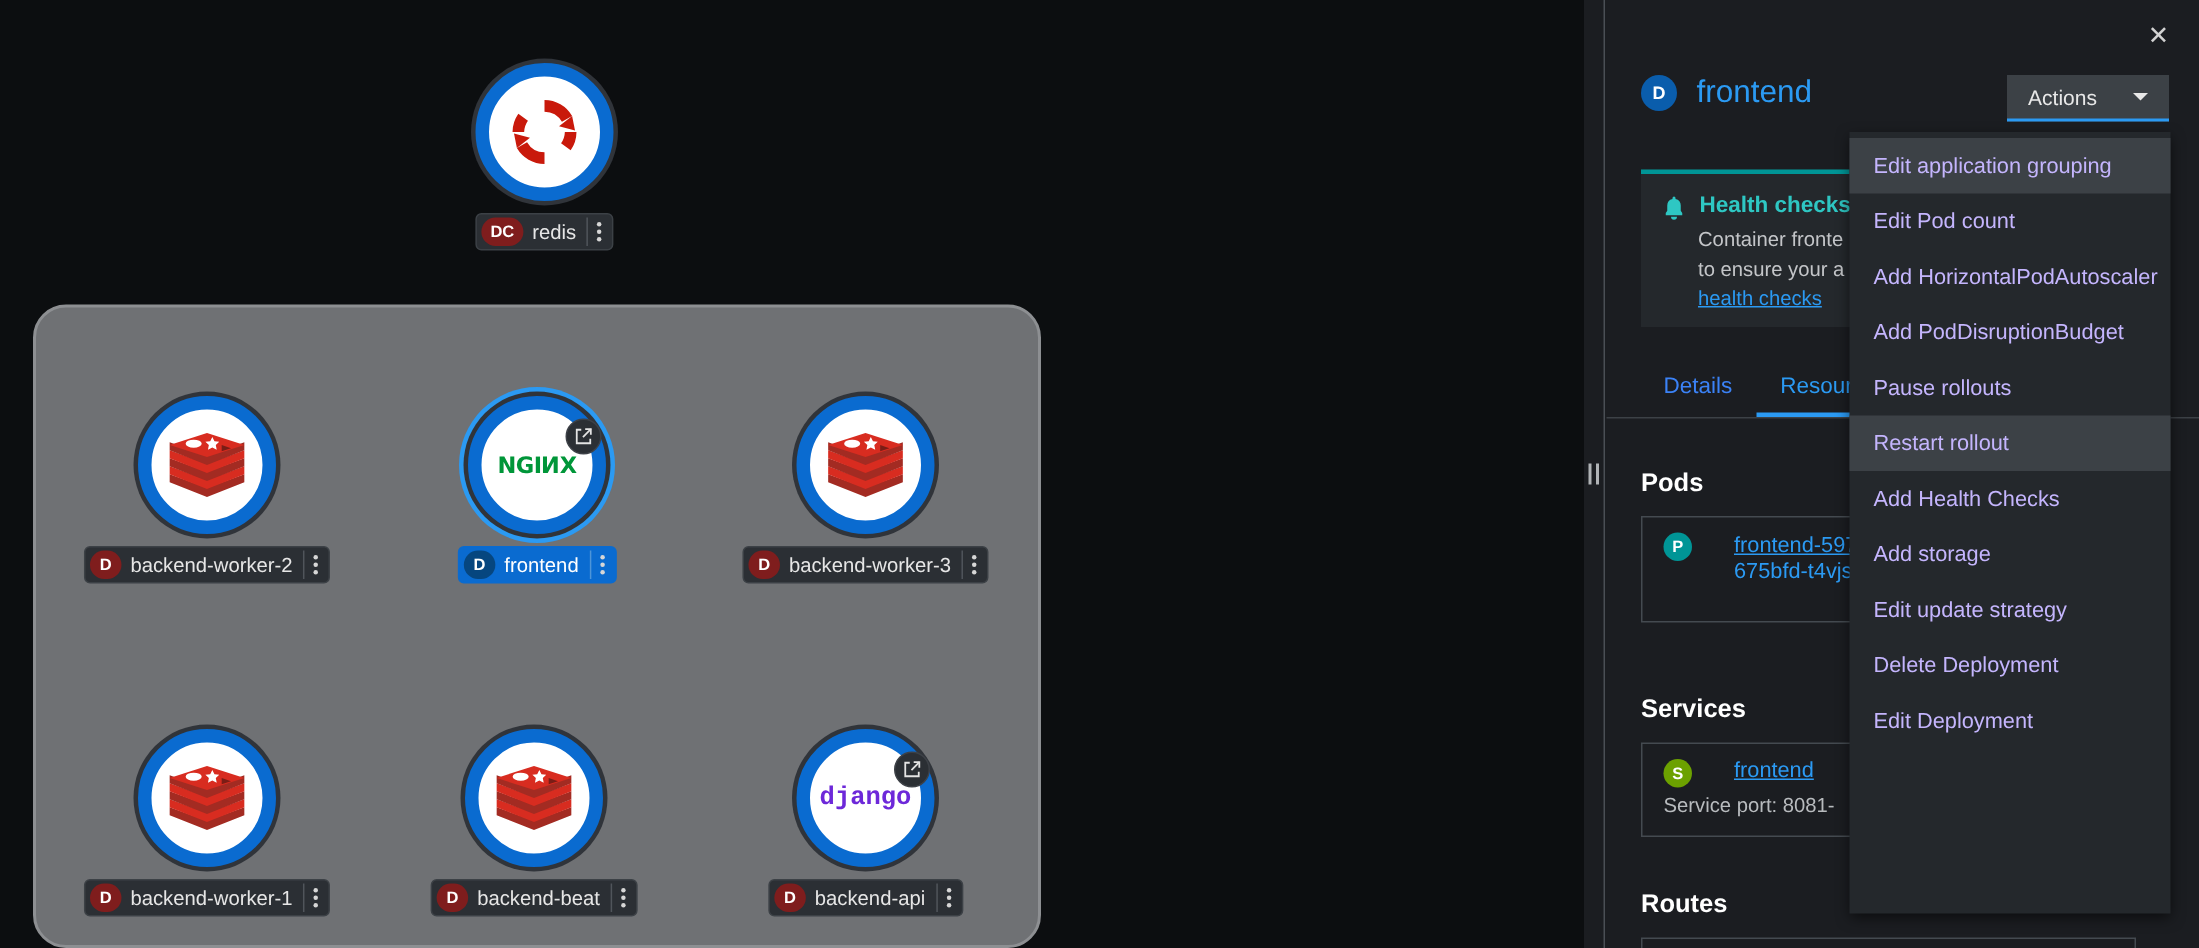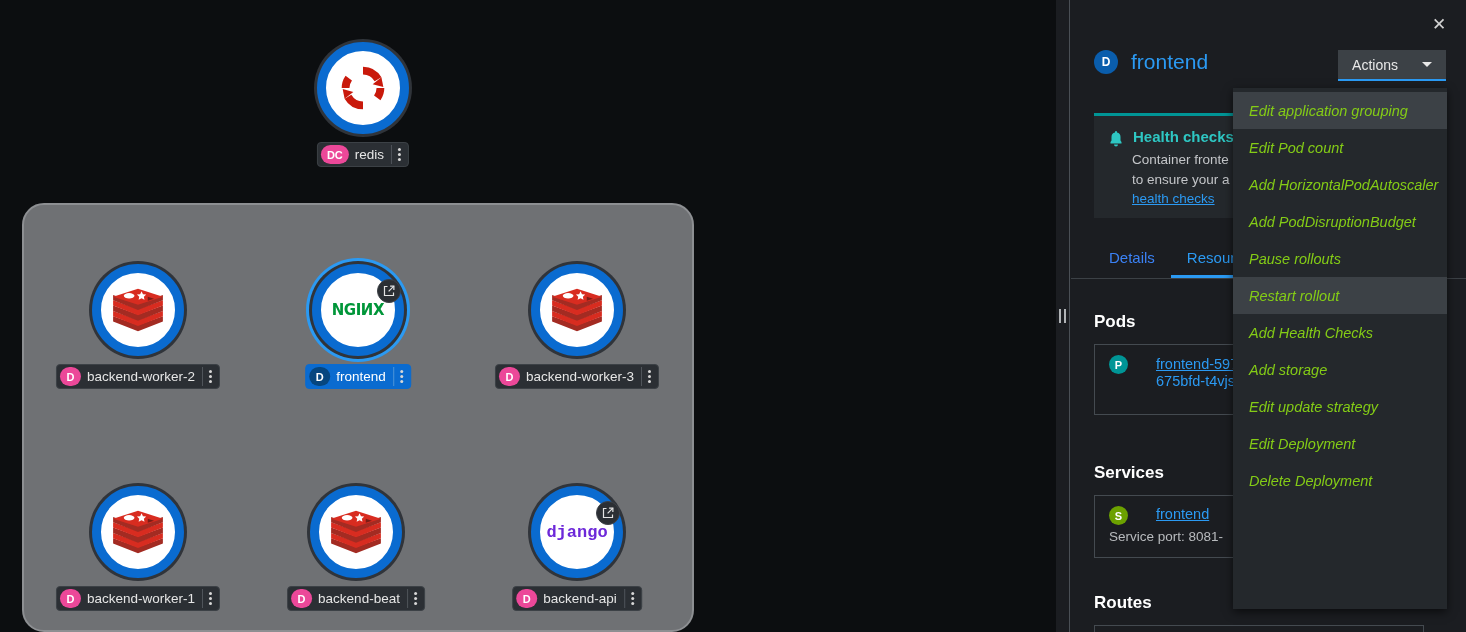--- a/index.html
+++ b/index.html
@@ -47,21 +47,21 @@
     background: #2b2f34;
     border: 1px solid #3c4146;
     border-radius: 4px;
     height: 25px;
     padding: 0 2px 0 3px;
     white-space: nowrap;
   }
   .node.selected .node-label { background: #0a6bd0; border-color: #0a6bd0; }
   .badge-pill {
     display: inline-flex; align-items: center; justify-content: center;
-    background: #ec4899; color: #fff;
+    background: #7f1d1d; color: #fff;
     font-size: 11px; font-weight: bold;
     border-radius: 10px;
     height: 19px; min-width: 21px; padding: 0 6px;
     margin-right: 6px;
   }
   .node.selected .badge-pill { background: #06467f; }
   .node-name { color: #e6e6e6; font-size: 13.5px; padding-right: 7px; }
   .node.selected .node-name { color: #ffffff; }
   .kebab {
     border-left: 1px solid #50555b;
@@ -170,22 +170,22 @@
   .dropdown {
     position: absolute; left: 1233px; top: 88px;
     width: 214px; height: 521px;
     background: #24282c;
     box-shadow: 0 3px 9px rgba(0,0,0,.6);
     z-index: 40;
     padding: 4px 0;
   }
   .menu-item {
     height: 37px; display: flex; align-items: center;
-    padding: 15px 16px; color: #84cc16; font-size: 14.5px;
-    cursor: pointer; white-space: nowrap; font-style: italic;
+    padding: 15px 16px; color: #c4b5fd; font-size: 14.5px;
+    cursor: pointer; white-space: nowrap;
   }
   .menu-item.highlight { background: #3c4146; }
 </style>
 </head>
 <body>
 
 <div id="app">
 
   <div id="topology">
 
@@ -465,17 +465,17 @@
   <div class="dropdown">
     <div class="menu-item highlight">Edit application grouping</div>
     <div class="menu-item">Edit Pod count</div>
     <div class="menu-item">Add HorizontalPodAutoscaler</div>
     <div class="menu-item">Add PodDisruptionBudget</div>
     <div class="menu-item">Pause rollouts</div>
     <div class="menu-item highlight">Restart rollout</div>
     <div class="menu-item">Add Health Checks</div>
     <div class="menu-item">Add storage</div>
     <div class="menu-item">Edit update strategy</div>
+    <div class="menu-item">Delete Deployment</div>
     <div class="menu-item">Edit Deployment</div>
-    <div class="menu-item">Delete Deployment</div>
   </div>
 
 </div>
 
 </body></html>

